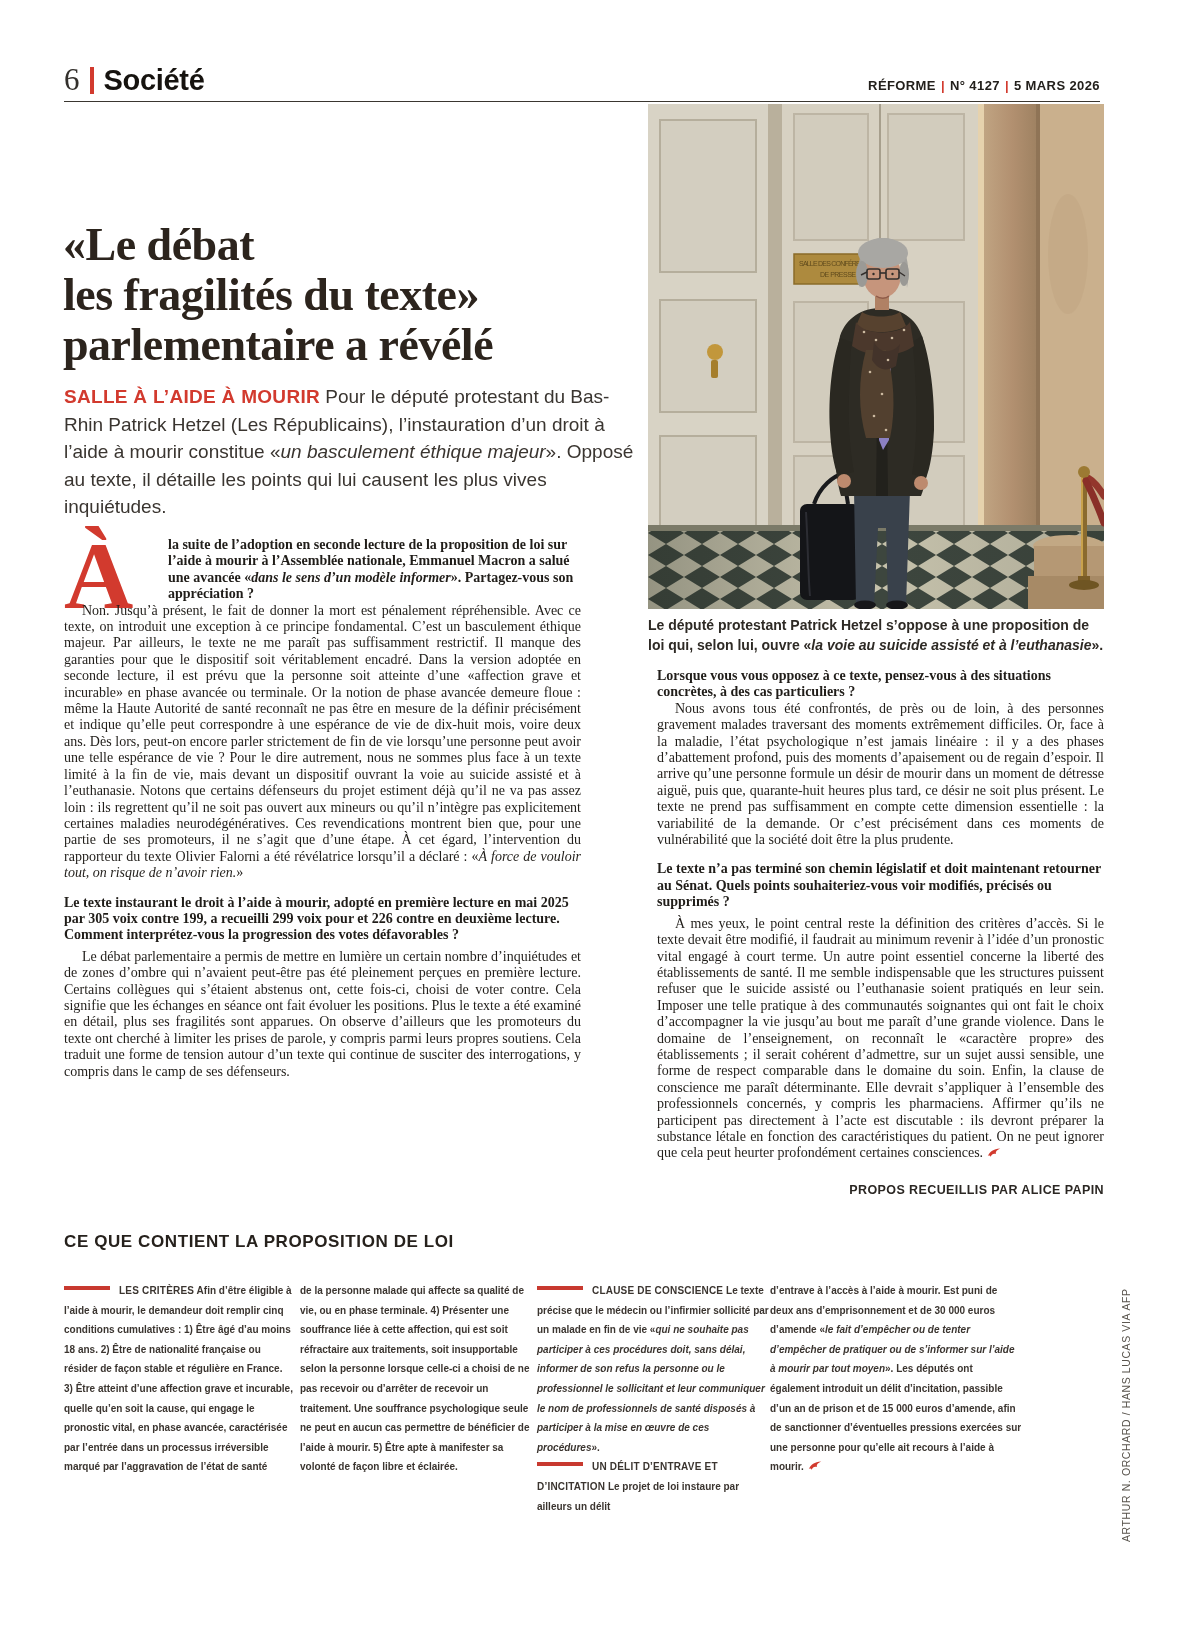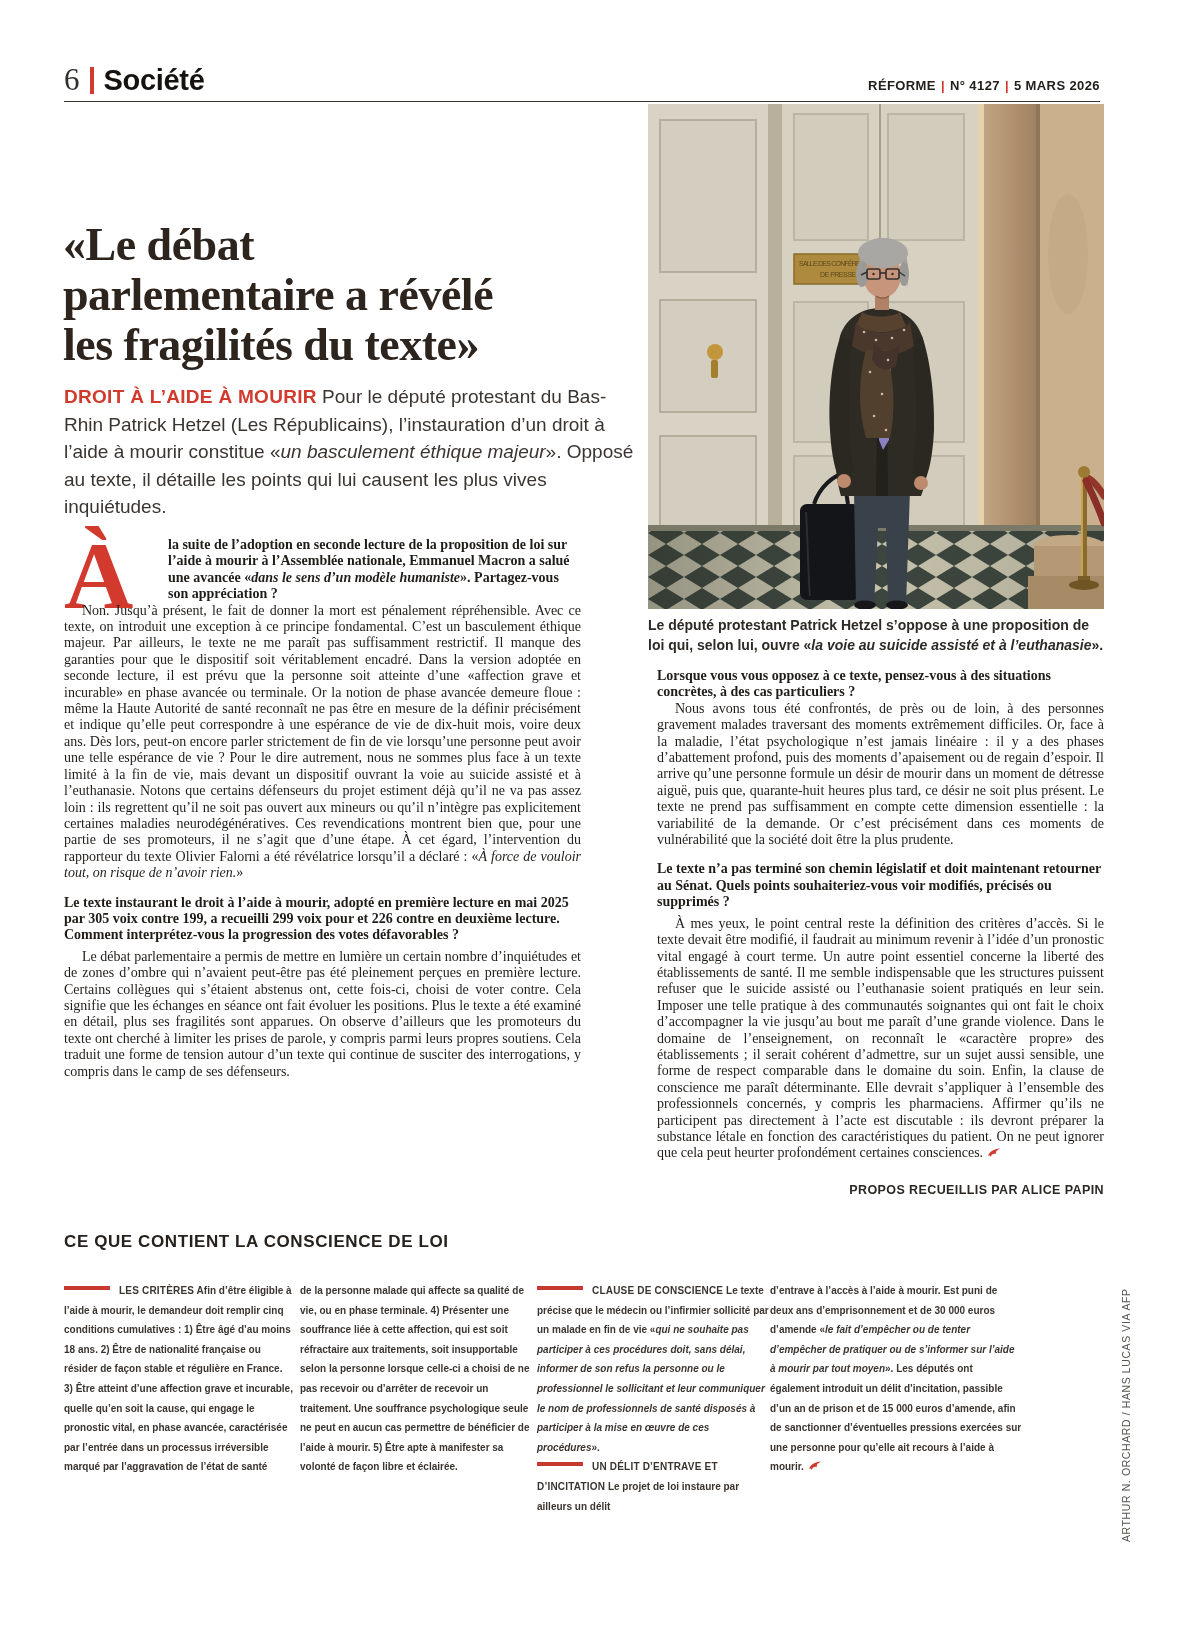--- a/index.html
+++ b/index.html
@@ -200,44 +200,44 @@
       </g>
     </svg>
   </div>
 
   <div class="caption"><span>Le député protestant Patrick Hetzel s’oppose à une proposition de loi qui, selon lui, ouvre «</span><i>la voie au suicide assisté et à l’euthanasie</i><span>».</span></div>
 
   <div class="credit">ARTHUR N. ORCHARD / HANS LUCAS VIA AFP</div>
 
   <h1 class="headline" style="margin:0;">
     <div>«Le débat</div>
+    <div>les fragilités du texte»</div>
     <div>parlementaire a révélé</div>
-    <div>les fragilités du texte»</div>
   </h1>
 
-  <div class="standfirst"><span class="kicker">DROIT À L’AIDE À MOURIR</span><span> Pour le député protestant du Bas-Rhin Patrick Hetzel (Les Républicains), l’instauration d’un droit à l’aide à mourir constitue «</span><i>un basculement éthique majeur</i><span>». Opposé au texte, il détaille les points qui lui causent les plus vives inquiétudes.</span></div>
+  <div class="standfirst"><span class="kicker">SALLE À L’AIDE À MOURIR</span><span> Pour le député protestant du Bas-Rhin Patrick Hetzel (Les Républicains), l’instauration d’un droit à l’aide à mourir constitue «</span><i>un basculement éthique majeur</i><span>». Opposé au texte, il détaille les points qui lui causent les plus vives inquiétudes.</span></div>
 
   <div class="col col-left">
-    <p class="q first"><span class="dropcap">À</span><span>la suite de l’adoption en seconde lecture de la proposition de loi sur l’aide à mourir à l’Assemblée nationale, Emmanuel Macron a salué une avancée «</span><i>dans le sens d’un modèle humaniste</i><span>». Partagez-vous son appréciation ?</span></p>
+    <p class="q first"><span class="dropcap">À</span><span>la suite de l’adoption en seconde lecture de la proposition de loi sur l’aide à mourir à l’Assemblée nationale, Emmanuel Macron a salué une avancée «</span><i>dans le sens d’un modèle informer</i><span>». Partagez-vous son appréciation ?</span></p>
     <p class="a"><span>Non. Jusqu’à présent, le fait de donner la mort est pénalement répréhensible. Avec ce texte, on introduit une exception à ce principe fondamental. C’est un basculement éthique majeur. Par ailleurs, le texte ne me paraît pas suffisamment restrictif. Il manque des garanties pour que le dispositif soit véritablement encadré. Dans la version adoptée en seconde lecture, il est prévu que la personne soit atteinte d’une «affection grave et incurable» en phase avancée ou terminale. Or la notion de phase avancée demeure floue : même la Haute Autorité de santé reconnaît ne pas être en mesure de la définir précisément et indique qu’elle peut correspondre à une espérance de vie de dix-huit mois, voire deux ans. Dès lors, peut-on encore parler strictement de fin de vie lorsqu’une personne peut avoir une telle espérance de vie ? Pour le dire autrement, nous ne sommes plus face à un texte limité à la fin de vie, mais devant un dispositif ouvrant la voie au suicide assisté et à l’euthanasie. Notons que certains défenseurs du projet estiment déjà qu’il ne va pas assez loin : ils regrettent qu’il ne soit pas ouvert aux mineurs ou qu’il n’intègre pas explicitement certaines maladies neurodégénératives. Ces revendications montrent bien que, pour une partie de ses promoteurs, il ne s’agit que d’une étape. À cet égard, l’intervention du rapporteur du texte Olivier Falorni a été révélatrice lorsqu’il a déclaré : «</span><i>À force de vouloir tout, on risque de n’avoir rien.</i><span>»</span></p>
     <p class="q">Le texte instaurant le droit à l’aide à mourir, adopté en première lecture en mai 2025 par 305 voix contre 199, a recueilli 299 voix pour et 226 contre en deuxième lecture. Comment interprétez-vous la progression des votes défavorables ?</p>
     <p class="a">Le débat parlementaire a permis de mettre en lumière un certain nombre d’inquiétudes et de zones d’ombre qui n’avaient peut-être pas été pleinement perçues en première lecture. Certains collègues qui s’étaient abstenus ont, cette fois-ci, choisi de voter contre. Cela signifie que les échanges en séance ont fait évoluer les positions. Plus le texte a été examiné en détail, plus ses fragilités sont apparues. On observe d’ailleurs que les promoteurs du texte ont cherché à limiter les prises de parole, y compris parmi leurs propres soutiens. Cela traduit une forme de tension autour d’un texte qui continue de susciter des interrogations, y compris dans le camp de ses défenseurs.</p>
   </div>
 
   <div class="col col-right">
     <p class="q first">Lorsque vous vous opposez à ce texte, pensez-vous à des situations concrètes, à des cas particuliers ?</p>
     <p class="a">Nous avons tous été confrontés, de près ou de loin, à des personnes gravement malades traversant des moments extrêmement difficiles. Or, face à la maladie, l’état psychologique n’est jamais linéaire : il y a des phases d’abattement profond, puis des moments d’apaisement ou de regain d’espoir. Il arrive qu’une personne formule un désir de mourir dans un moment de détresse aiguë, puis que, quarante-huit heures plus tard, ce désir ne soit plus présent. Le texte ne prend pas suffisamment en compte cette dimension essentielle : la variabilité de la demande. Or c’est précisément dans ces moments de vulnérabilité que la société doit être la plus prudente.</p>
     <p class="q">Le texte n’a pas terminé son chemin législatif et doit maintenant retourner au Sénat. Quels points souhaiteriez-vous voir modifiés, précisés ou supprimés ?</p>
     <p class="a"><span>À mes yeux, le point central reste la définition des critères d’accès. Si le texte devait être modifié, il faudrait au minimum revenir à l’idée d’un pronostic vital engagé à court terme. Un autre point essentiel concerne la liberté des établissements de santé. Il me semble indispensable que les structures puissent refuser que le suicide assisté ou l’euthanasie soient pratiqués en leur sein. Imposer une telle pratique à des communautés soignantes qui ont fait le choix d’accompagner la vie jusqu’au bout me paraît d’une grande violence. Dans le domaine de l’enseignement, on reconnaît le «caractère propre» des établissements ; il serait cohérent d’admettre, sur un sujet aussi sensible, une forme de respect comparable dans le domaine du soin. Enfin, la clause de conscience me paraît déterminante. Elle devrait s’appliquer à l’ensemble des professionnels concernés, y compris les pharmaciens. Affirmer qu’ils ne participent pas directement à l’acte est discutable : ils devront préparer la substance létale en fonction des caractéristiques du patient. On ne peut ignorer que cela peut heurter profondément certaines consciences.</span><svg class="fleuron" viewBox="0 0 20 16">
           <path d="M1,13 C4,6 9,3 19,2 C13,5 12,7 13,10 C9,9 7,10 5,14 C4,12 3,12 1,13 Z"></path>
         </svg></p>
     <div class="byline">PROPOS RECUEILLIS PAR ALICE PAPIN</div>
   </div>
 
-  <div class="factbox-title">CE QUE CONTIENT LA CONSCIENCE DE LOI</div>
+  <div class="factbox-title">CE QUE CONTIENT LA PROPOSITION DE LOI</div>
 
   <div class="fb-col fb1">
     <p><span class="dash"></span><span class="fb-label">LES CRITÈRES</span><span> Afin d’être éligible à l’aide à mourir, le demandeur doit remplir cinq conditions cumulatives : 1) Être âgé d’au moins 18 ans. 2) Être de nationalité française ou résider de façon stable et régulière en France. 3) Être atteint d’une affection grave et incurable, quelle qu’en soit la cause, qui engage le pronostic vital, en phase avancée, caractérisée par l’entrée dans un processus irréversible marqué par l’aggravation de l’état de santé</span></p>
   </div>
 
   <div class="fb-col fb2">
     <p>de la personne malade qui affecte sa qualité de vie, ou en phase terminale. 4) Présenter une souffrance liée à cette affection, qui est soit réfractaire aux traitements, soit insupportable selon la personne lorsque celle-ci a choisi de ne pas recevoir ou d’arrêter de recevoir un traitement. Une souffrance psychologique seule ne peut en aucun cas permettre de bénéficier de l’aide à mourir. 5) Être apte à manifester sa volonté de façon libre et éclairée.</p>
   </div>
 
   <div class="fb-col fb3">

